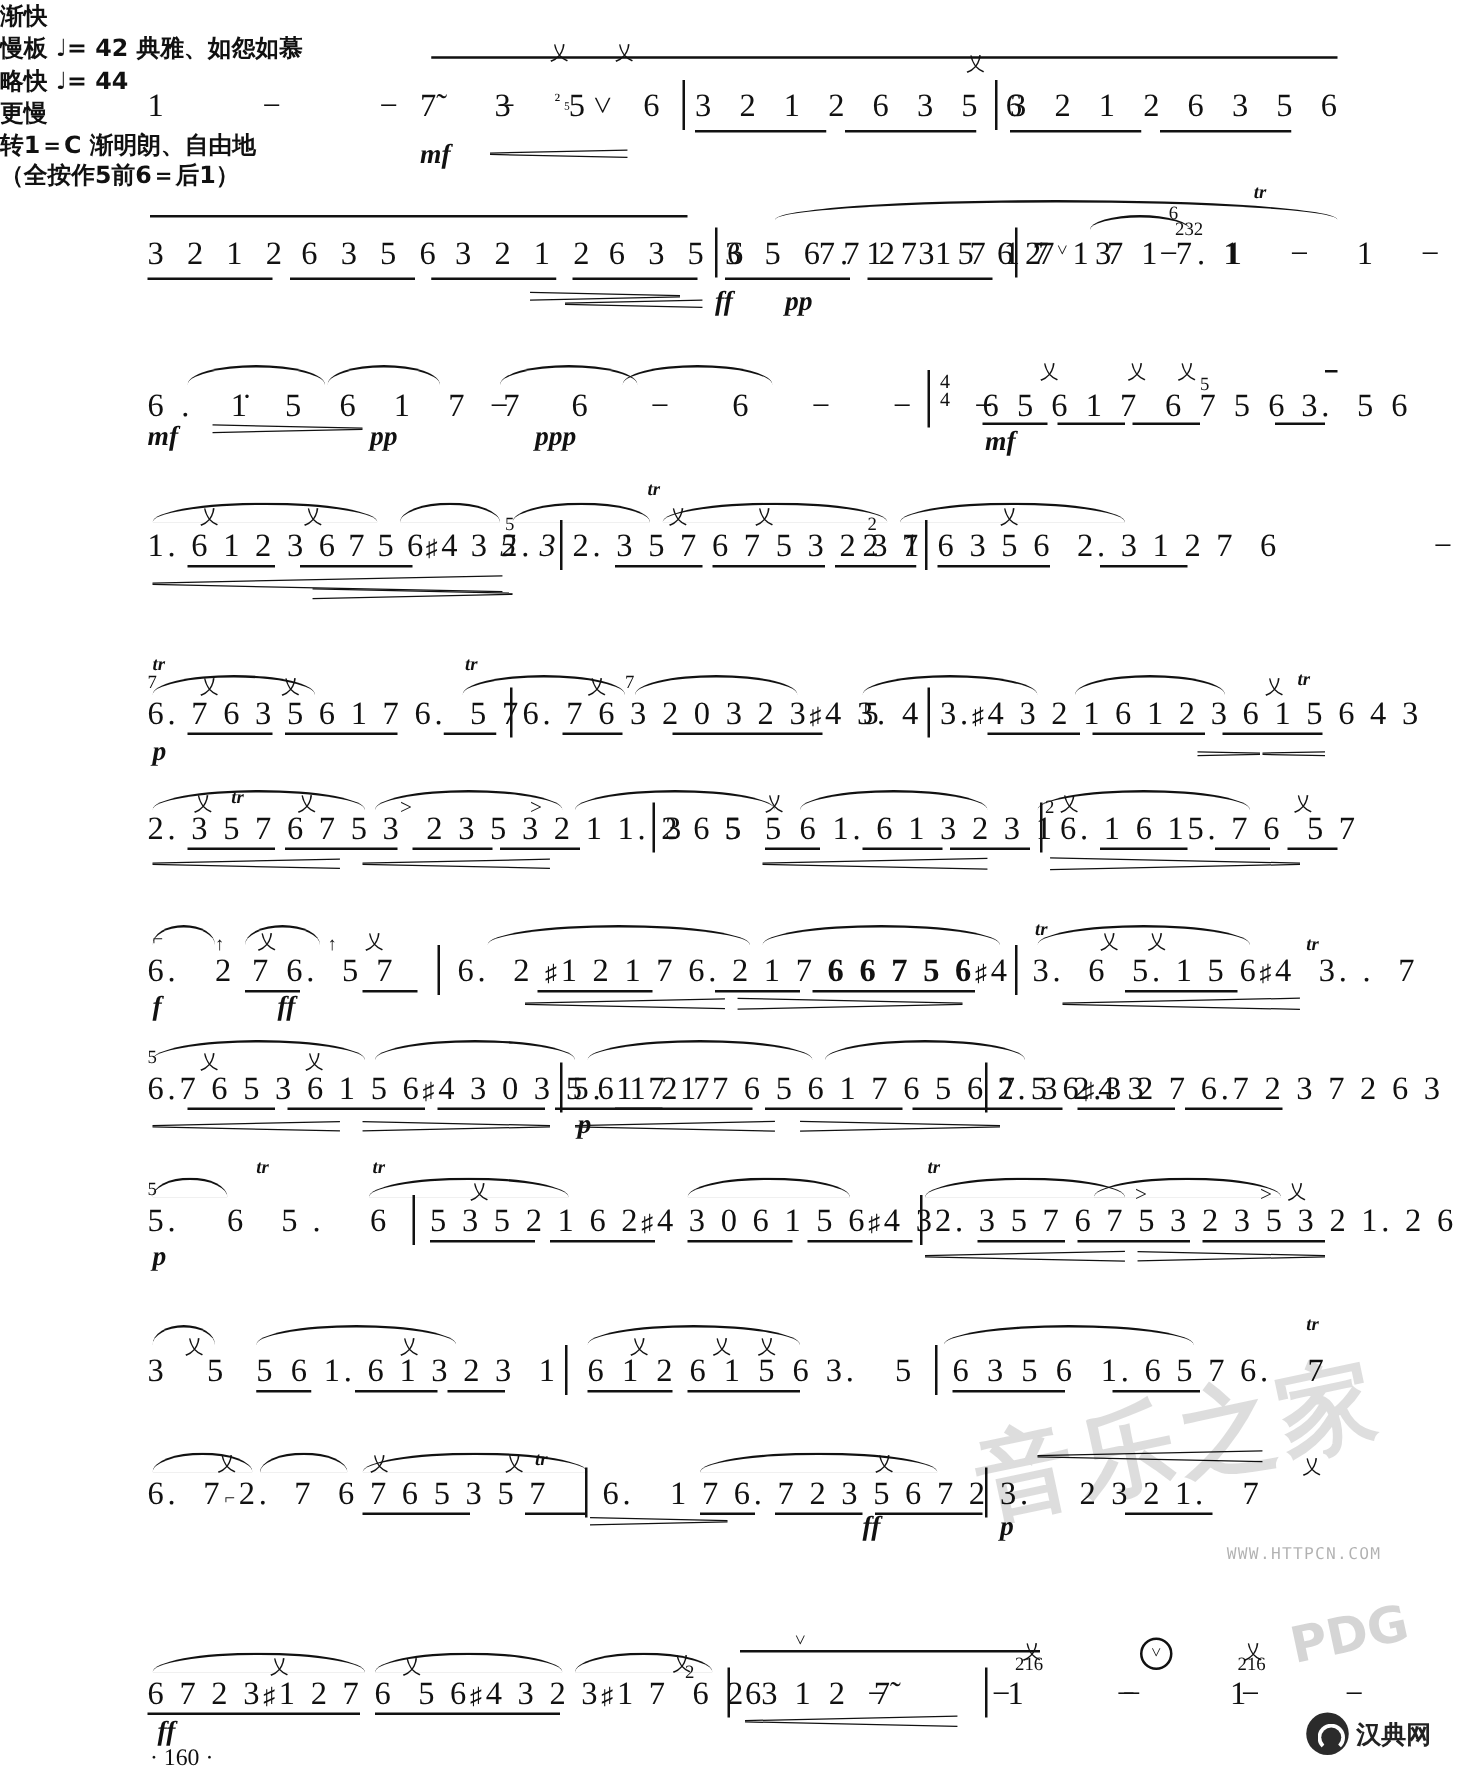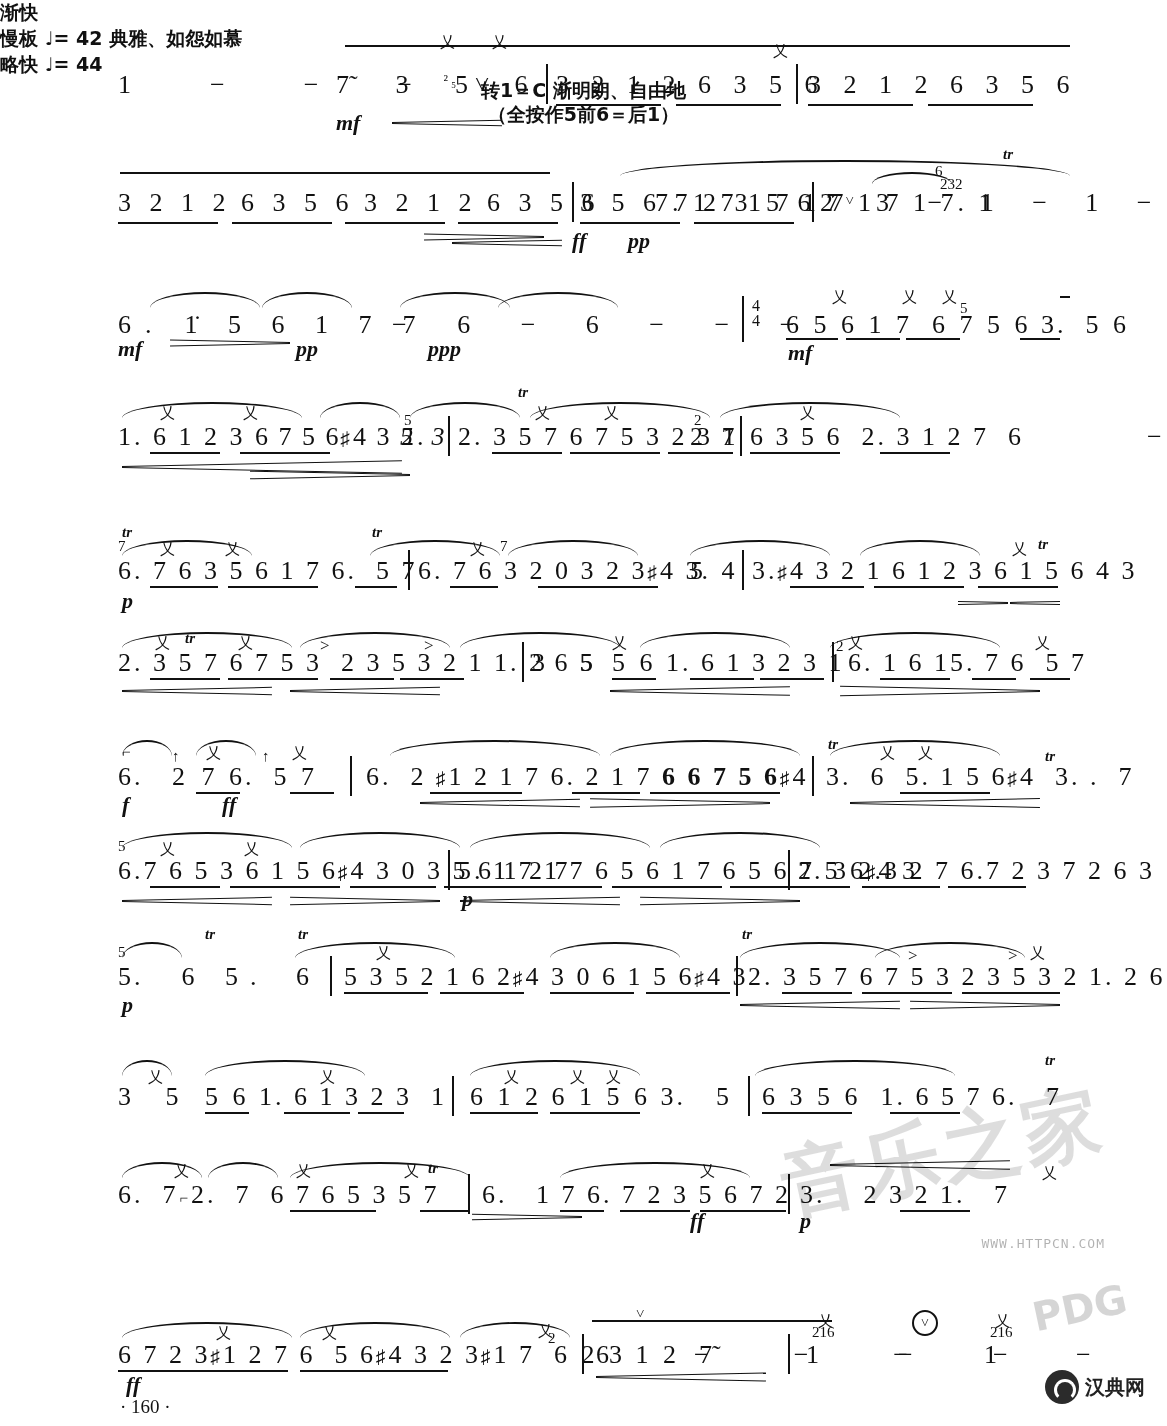--- a/index.html
+++ b/index.html
@@ -584,20 +584,21 @@
   <div class="notes" style="position:absolute; left:716px; top:1082px;">
     <span>5</span>
   </div>
   <div class="barline" style="left:748px; top:1076px; height:40px;"></div>
   <div class="notes" style="position:absolute; left:762px; top:1082px;">
     <span style="letter-spacing:4px;">6 3 5 6</span>&nbsp;&nbsp;<span>1.</span>&nbsp;<span style="letter-spacing:3px;">6 5 7</span>&nbsp;<span>6.</span>&nbsp;&nbsp;&nbsp;<span>7</span>
   </div>
   <div class="beam" style="left:762px; top:1112px; width:90px;"></div>
   <div class="beam" style="left:890px; top:1112px; width:70px;"></div>
 
+  <div class="tempo" style="left:288px; top:1130px;">更慢</div>
   <div class="slur" style="left:122px; top:1162px; width:80px;"></div>
   <div class="slur" style="left:208px; top:1162px; width:70px;"></div>
   <div class="slur" style="left:290px; top:1162px; width:180px;"></div>
   <div class="slur" style="left:560px; top:1162px; width:190px;"></div>
   <div class="orn" style="position:absolute; left:174px; top:1162px;">乂</div>
   <div class="orn" style="position:absolute; left:296px; top:1162px;">乂</div>
   <div class="orn" style="position:absolute; left:404px; top:1162px;">乂</div>
   <div class="tr" style="position:absolute; left:428px; top:1160px;">tr</div>
   <div class="orn" style="position:absolute; left:700px; top:1162px;">乂</div>
   <div class="orn" style="position:absolute; left:1042px; top:1164px;">乂</div>
@@ -617,21 +618,21 @@
   <div class="barline" style="left:788px; top:1174px; height:40px;"></div>
   <div class="notes" style="position:absolute; left:800px; top:1180px;">
     <span>3.</span>&nbsp;&nbsp;&nbsp;&nbsp;<span style="letter-spacing:3px;">2 3 2 1.</span>&nbsp;&nbsp;&nbsp;<span>7</span>
   </div>
   <div class="beam" style="left:900px; top:1210px; width:70px;"></div>
   <div class="dyn" style="position:absolute; left:690px; top:1208px;">ff</div>
   <div class="dyn" style="position:absolute; left:800px; top:1208px;">p</div>
   <div class="hair dim" style="left:472px; top:1212px; width:110px;"></div>
   <div class="hair cres" style="left:830px; top:1160px; width:180px;"></div>
 
-  <div class="tempo" style="left:822px; top:1244px; line-height:24px;text-align:center;">
+  <div class="tempo" style="left:822px; top:1244px; line-height:24px;">
     <div>转1＝C  渐明朗、自由地</div>
     <div>（全按作5前6＝后1）</div>
   </div>
 
   <div class="slur" style="left:122px; top:1322px; width:170px;"></div>
   <div class="slur" style="left:300px; top:1322px; width:150px;"></div>
   <div class="slur" style="left:460px; top:1322px; width:110px;"></div>
   <div class="rule" style="left:592px; top:1320px; width:240px;"></div>
   <div class="small" style="position:absolute; left:636px; top:1305px;">˅</div>
   <div class="orn" style="position:absolute; left:216px; top:1324px;">乂</div>

